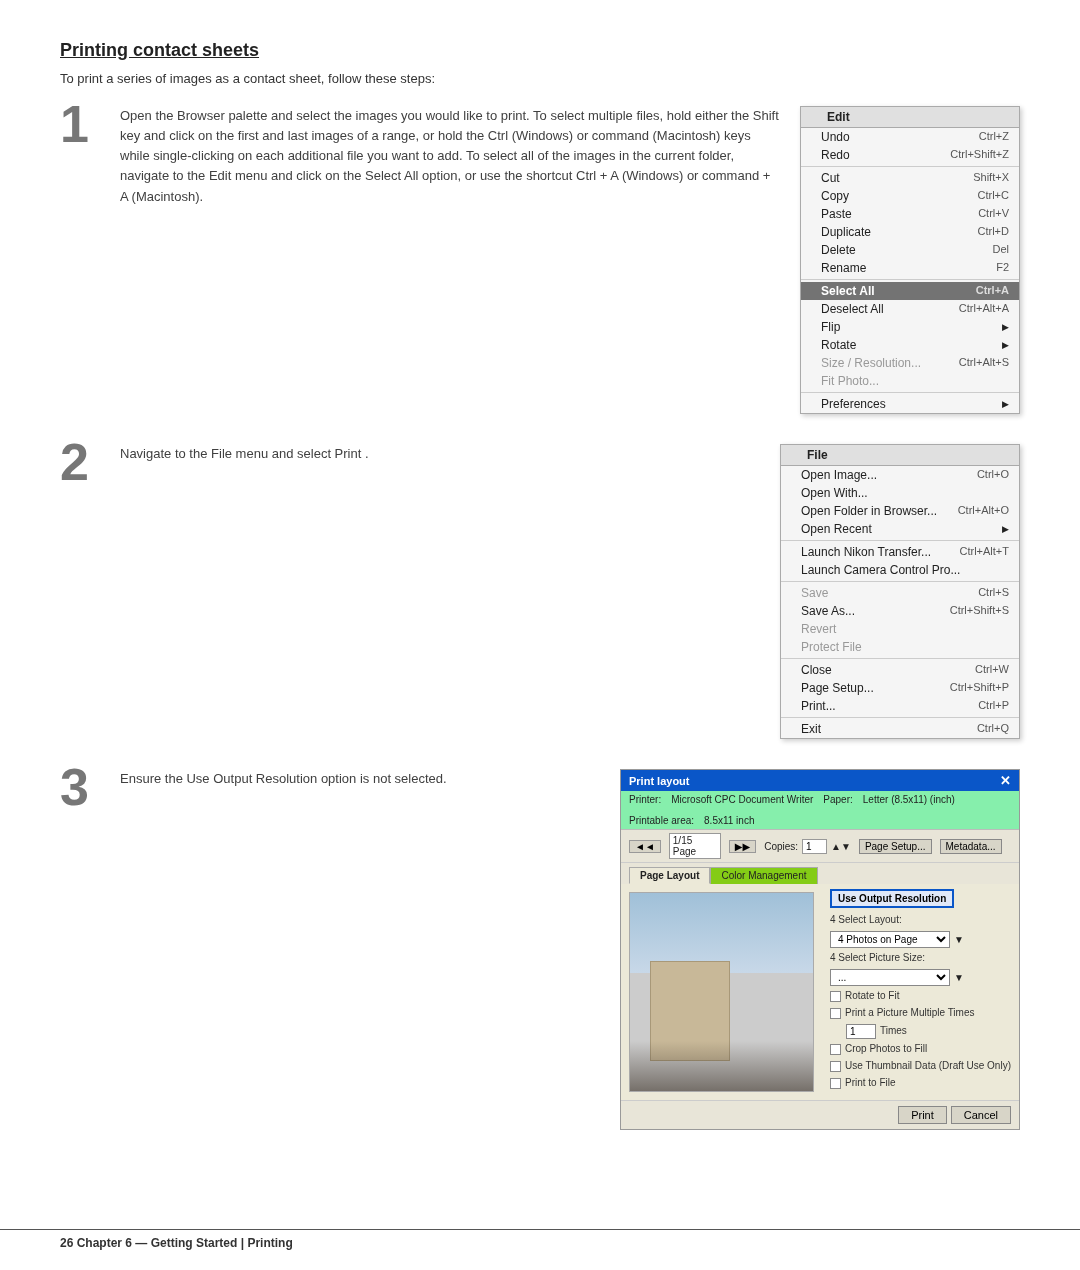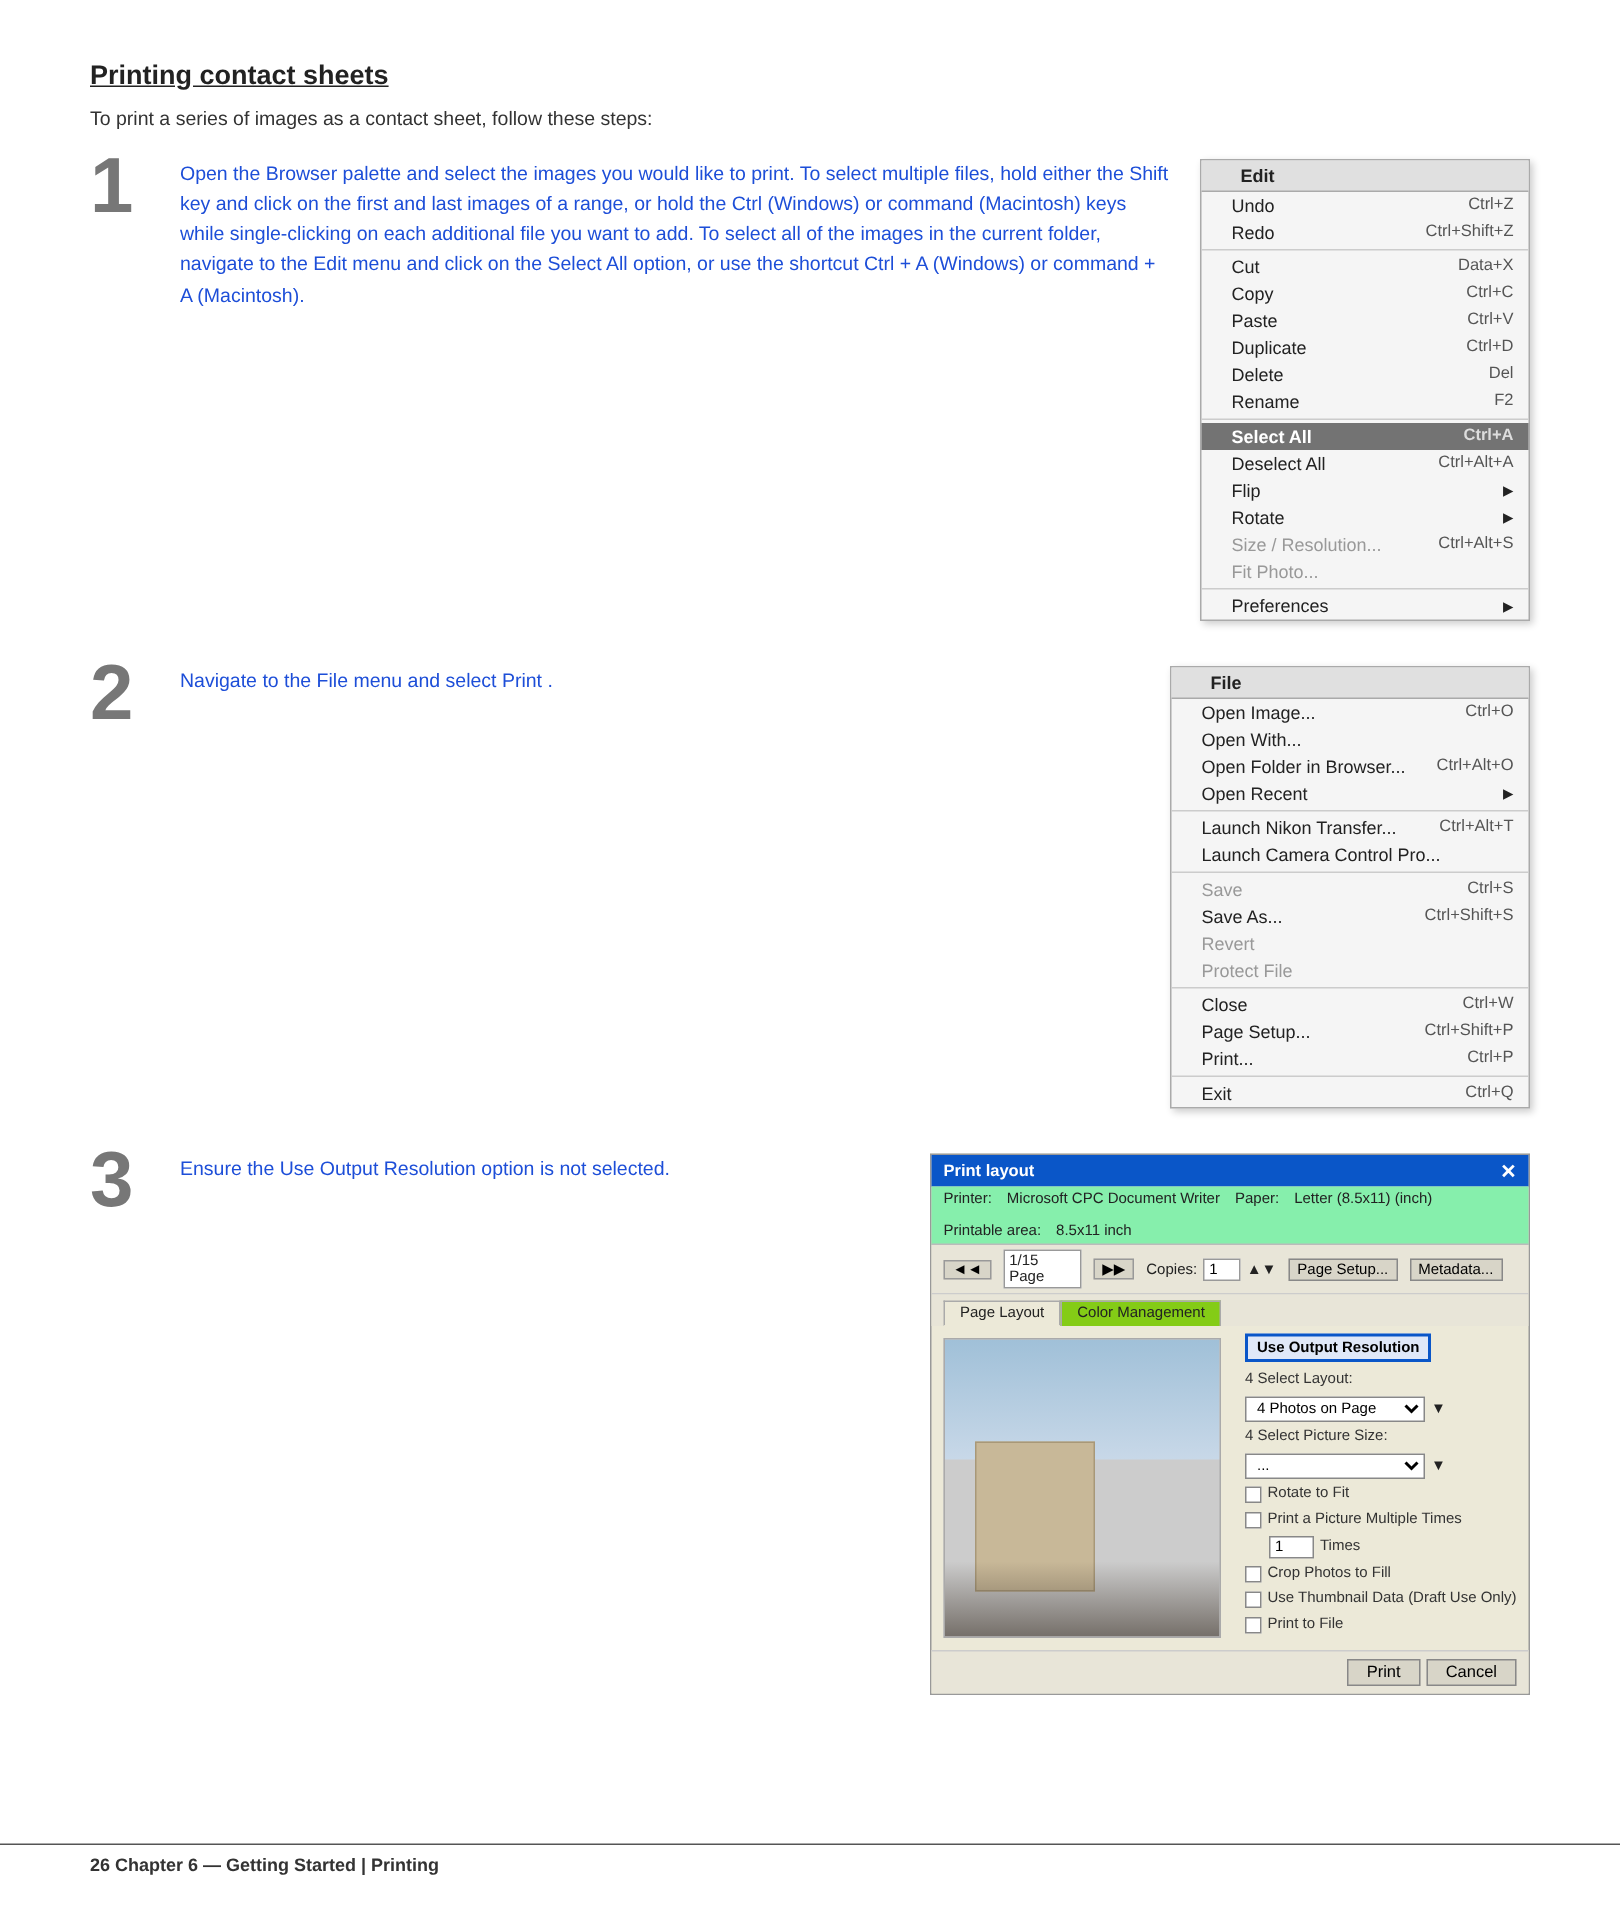--- a/index.html
+++ b/index.html
@@ -45,21 +45,21 @@
       min-width: 60px;
       line-height: 1;
       margin-top: -8px;
     }
 
     .step-content {
       flex: 1;
       padding-right: 20px;
       font-size: 13px;
       line-height: 1.55;
-      color: #1d4ed8;
+      color: #404040;
     }
 
     .step-image {
       flex-shrink: 0;
       margin-left: auto;
     }
 
     
     .menu-box {
       border: 1px solid #aaa;
@@ -241,21 +241,21 @@
       border-bottom: none;
       background: #84cc16;
       font-size: 10px;
       padding: 2px 10px;
       cursor: pointer;
     }
 
     .pl-tab.active {
       background: #ece9d8;
       border-bottom: 1px solid #ece9d8;
-      font-weight: normal;
+      font-weight: bold;
     }
 
     .pl-main {
       display: flex;
       gap: 0;
     }
 
     .pl-preview {
       background: #ccc;
       width: 185px;
@@ -428,21 +428,21 @@
         </div>
 
         <div class="menu-item">
           <span class="menu-item-label">Redo</span>
           <span class="menu-shortcut">Ctrl+Shift+Z</span>
         </div>
         <div class="menu-divider"></div>
 
         <div class="menu-item">
           <span class="menu-item-label">Cut</span>
-          <span class="menu-shortcut">Data+X</span>
+          <span class="menu-shortcut">Shift+X</span>
         </div>
 
         <div class="menu-item">
           <span class="menu-item-label">Copy</span>
           <span class="menu-shortcut">Ctrl+C</span>
         </div>
 
         <div class="menu-item">
           <span class="menu-item-label">Paste</span>
           <span class="menu-shortcut">Ctrl+V</span>

